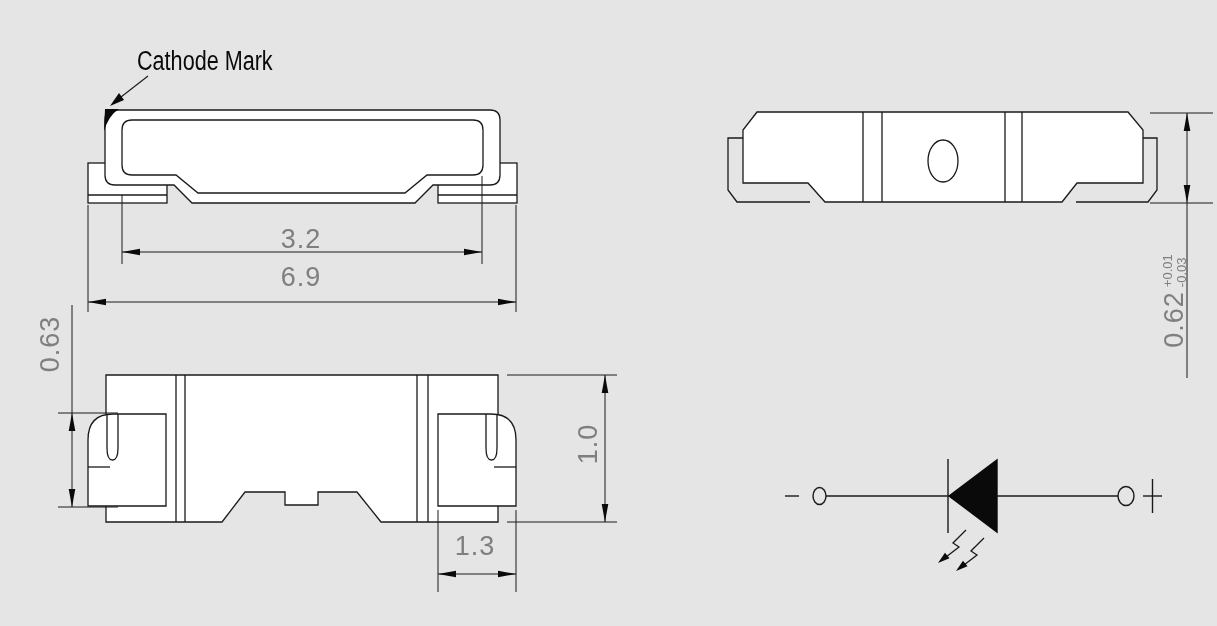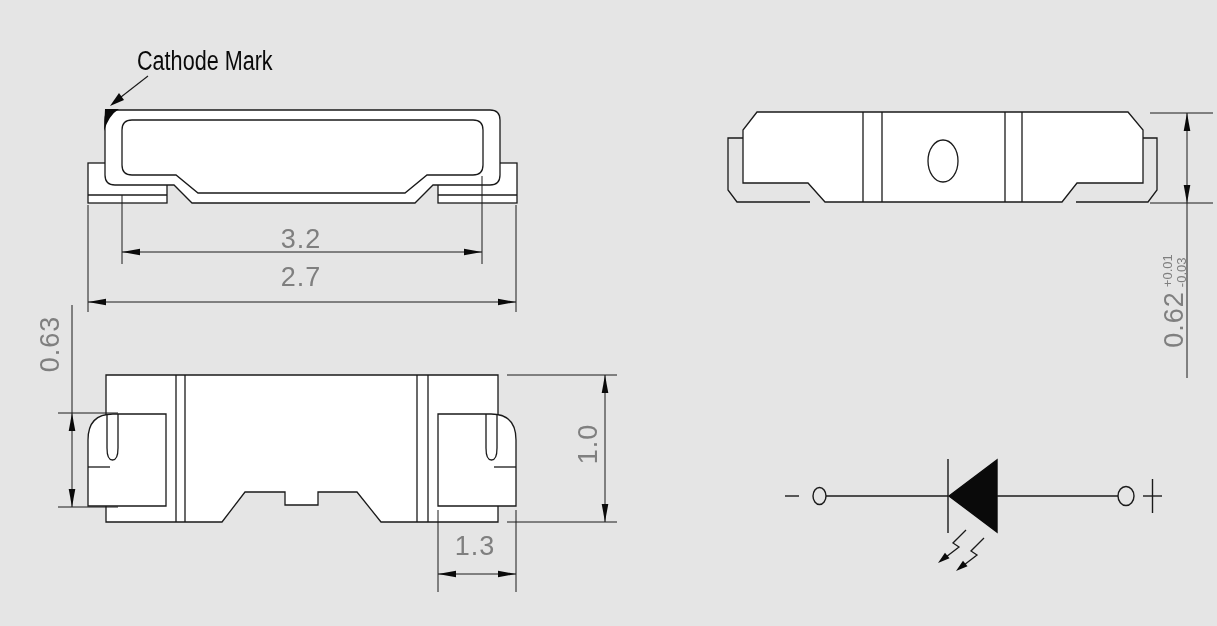--- a/index.html
+++ b/index.html
@@ -162,21 +162,21 @@
         <path d="M 984,538 L 971,551 L 977,555 L 964,565"></path>
         <polygon points="956,571 963,560.8 967.5,566.2" fill="#0a0a0a" stroke="none"></polygon>
       </g>
     </g>
   </svg>
 
   <div class="label-black" style="left:137px;top:46px;">Cathode Mark</div>
 
   <div class="txt" style="left:301px;top:227px;margin-top:12px;">3.2</div>
 
-  <div class="txt" style="left:301px;top:277px;">2.7</div>
+  <div class="txt" style="left:301px;top:277px;">6.9</div>
 
   <div class="txt rot" style="left:50px;top:344px;">0.63</div>
 
   <div class="txt rot" style="left:588px;top:444px;">1.0</div>
 
   <div class="txt" style="left:475px;top:546px;">1.3</div>
 
   <div class="txt rot" style="left:1174px;top:301px;">
     <div class="tol-row">
       <span>0.62</span>

